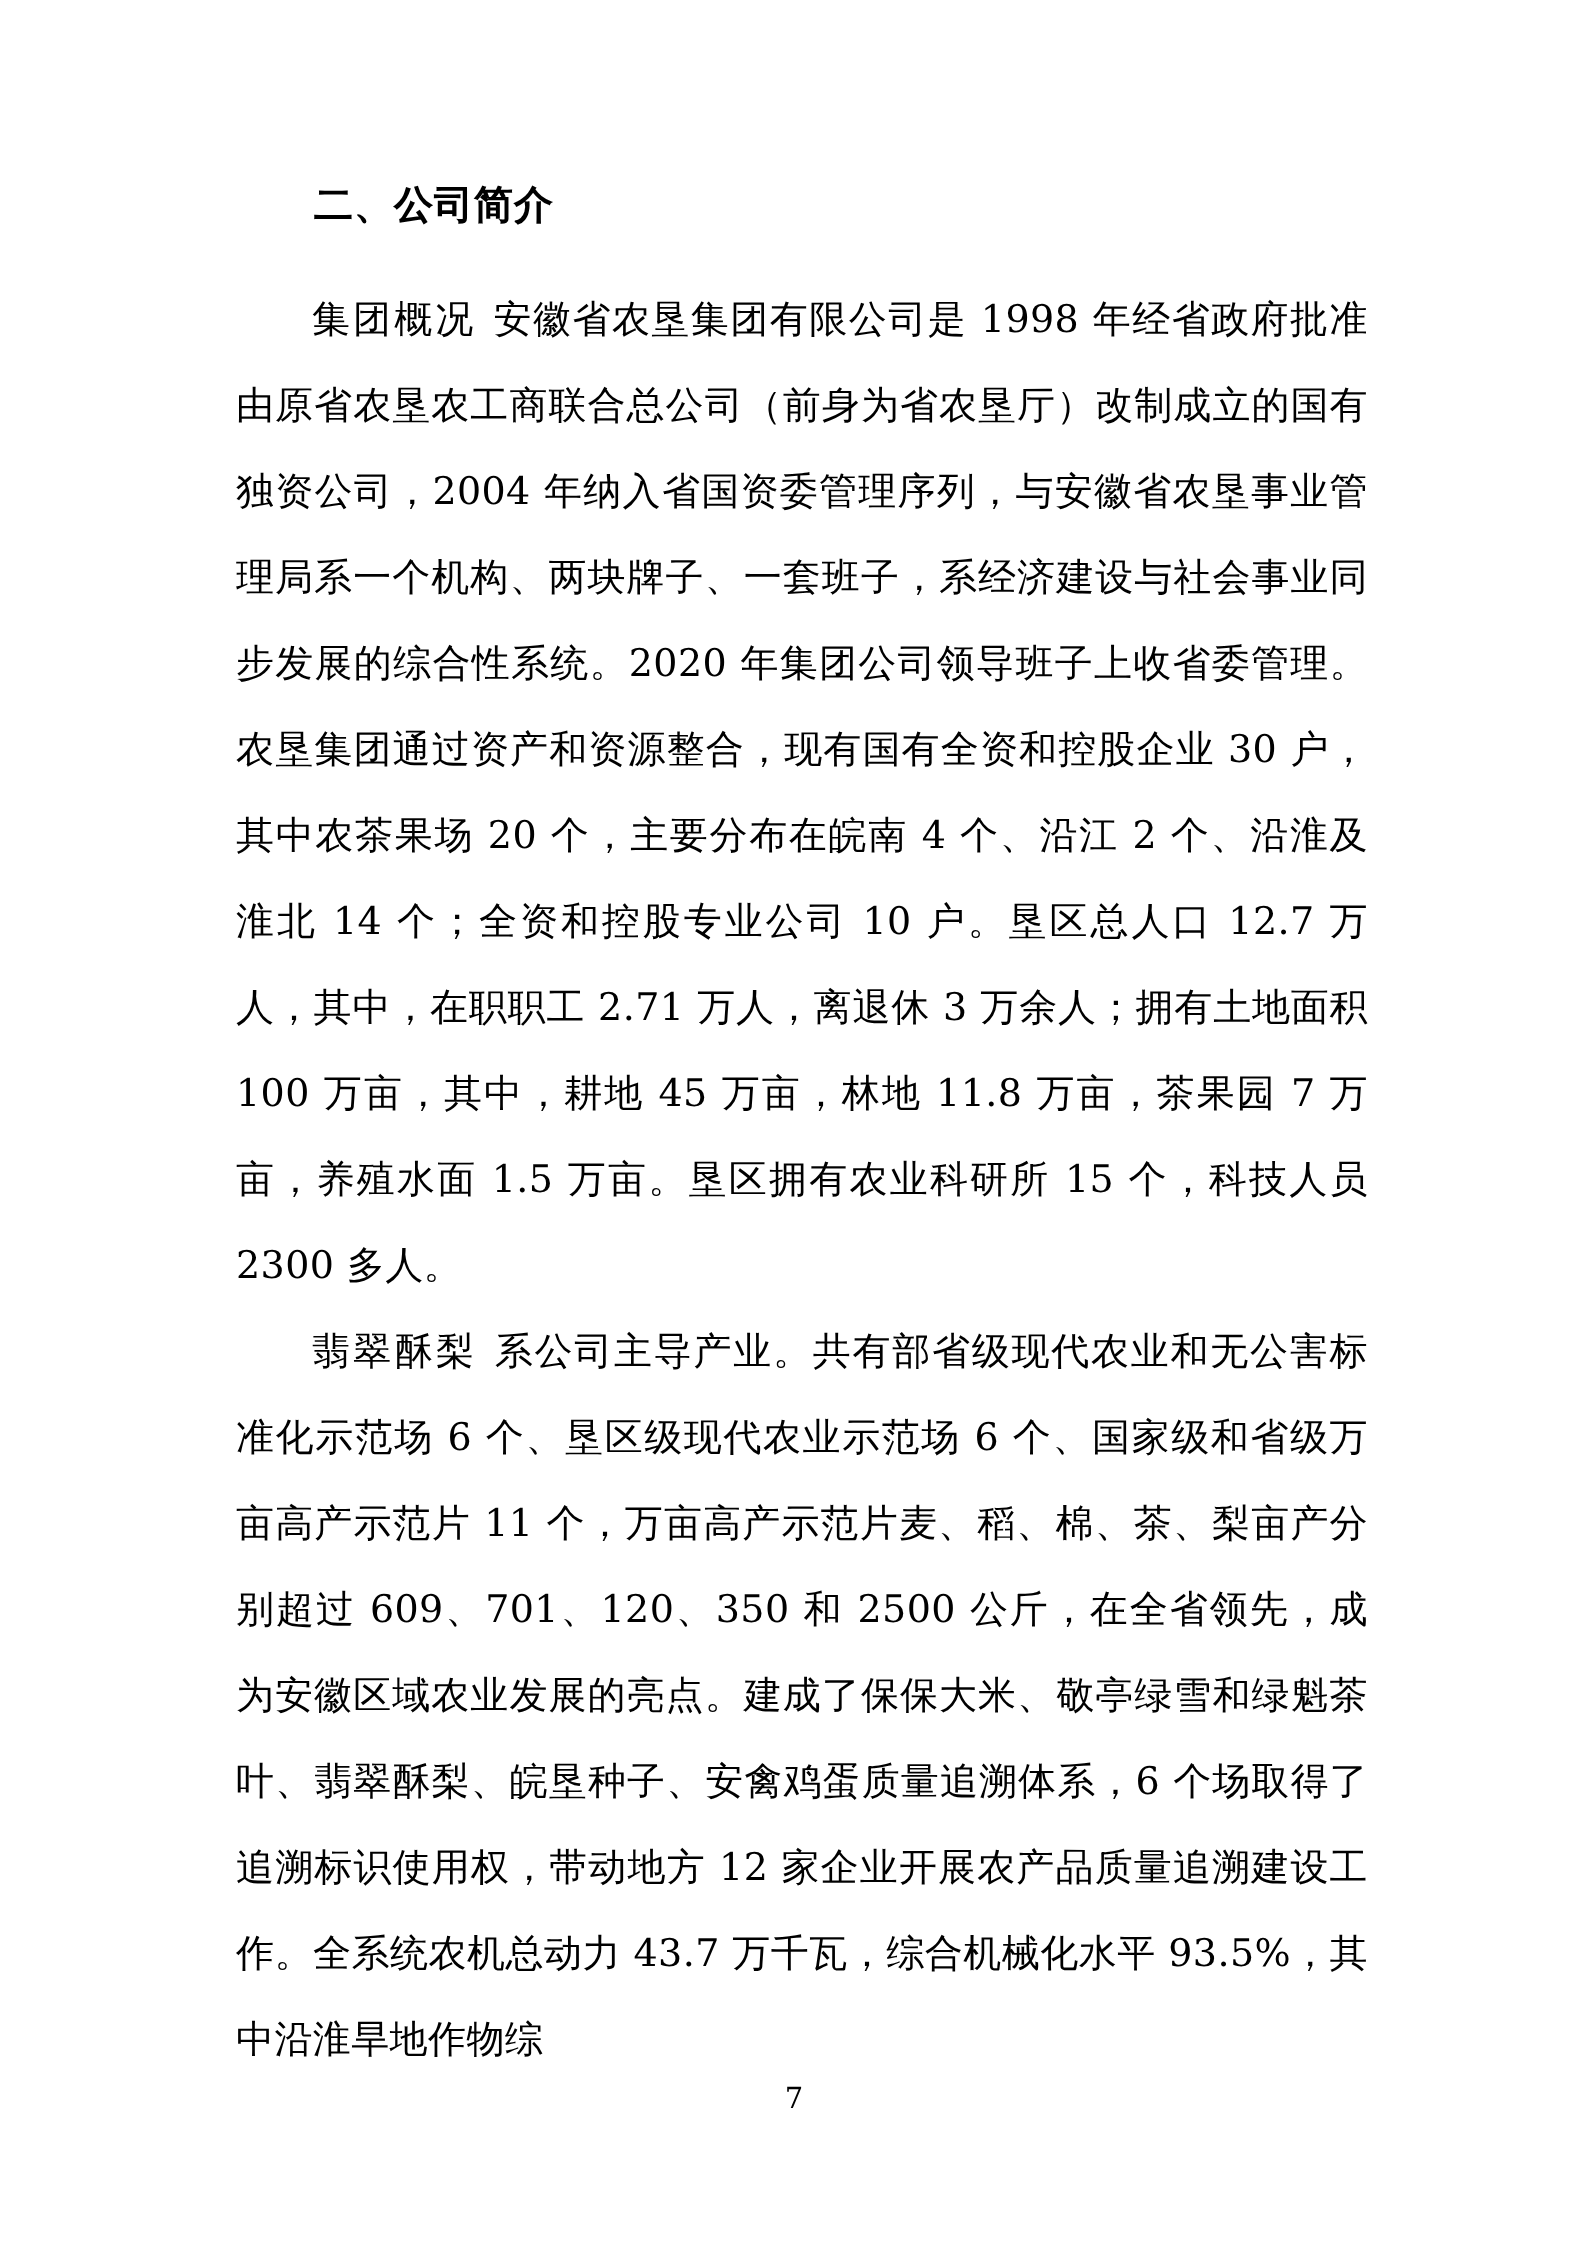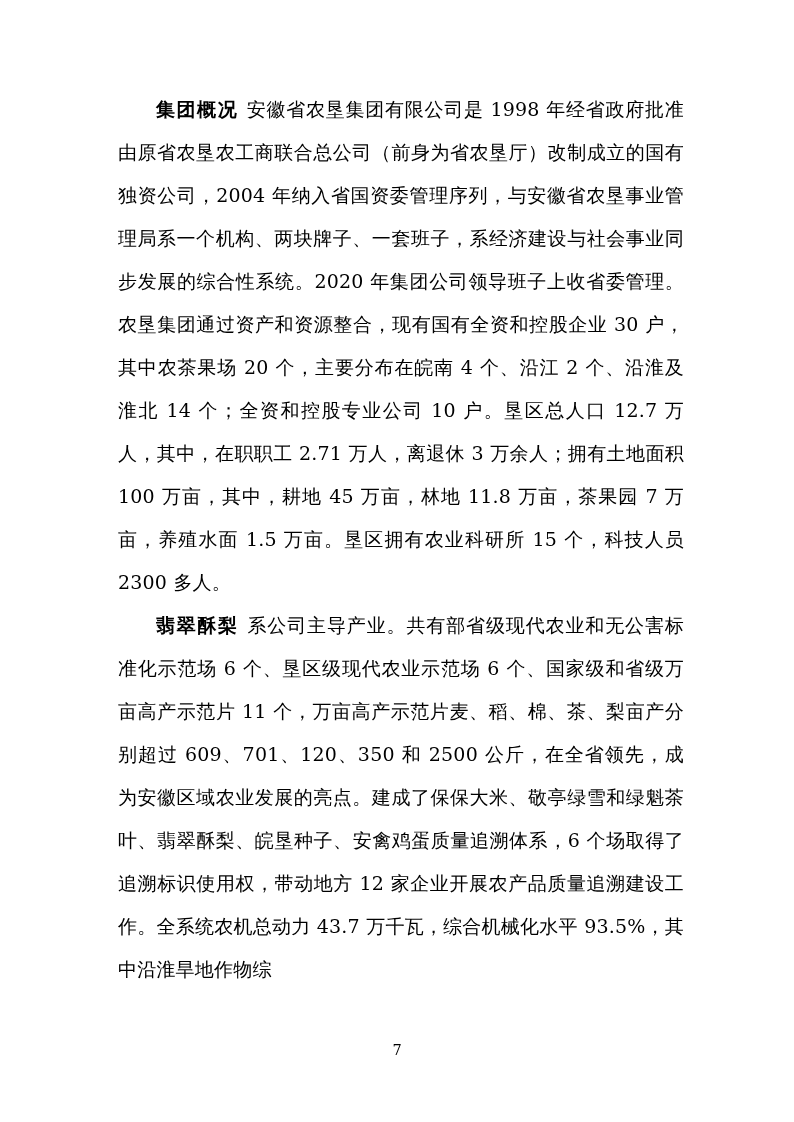--- a/index.html
+++ b/index.html
@@ -42,21 +42,21 @@
     margin: 0 0 0 0;
     text-indent: 38px;
     text-align: justify;
     text-justify: inter-ideograph;
     letter-spacing: 0.2px;
   }
   p.body-para + p.body-para {
     margin-top: 0;
   }
   .lead {
-    font-weight: bold;
+    font-weight: normal;
     letter-spacing: 1px;
   }
   .lead-gap {
     display: inline-block;
     width: 8px;
   }
   .page-number {
     position: absolute;
     left: 0;
     right: 0;
@@ -65,20 +65,21 @@
     font-size: 14.5px;
     font-family: "DejaVu Serif", "Liberation Serif", serif;
   }
 </style>
 </head>
 <body>
 
 <div class="page">
   <div class="content">
 
+    <h2 class="section-heading">二、公司简介</h2>
 
     <p class="body-para">
       <span class="lead">集团概况</span><span class="lead-gap"></span><span>安徽省农垦集团有限公司是 1998 年经省政府批准由原省农垦农工商联合总公司（前身为省农垦厅）改制成立的国有独资公司，2004 年纳入省国资委管理序列，与安徽省农垦事业管理局系一个机构、两块牌子、一套班子，系经济建设与社会事业同步发展的综合性系统。2020 年集团公司领导班子上收省委管理。农垦集团通过资产和资源整合，现有国有全资和控股企业 30 户，其中农茶果场 20 个，主要分布在皖南 4 个、沿江 2 个、沿淮及淮北 14 个；全资和控股专业公司 10 户。垦区总人口 12.7 万人，其中，在职职工 2.71 万人，离退休 3 万余人；拥有土地面积 100 万亩，其中，耕地 45 万亩，林地 11.8 万亩，茶果园 7 万亩，养殖水面 1.5 万亩。垦区拥有农业科研所 15 个，科技人员 2300 多人。</span>
     </p>
 
     <p class="body-para">
       <span class="lead">翡翠酥梨</span><span class="lead-gap"></span><span>系公司主导产业。共有部省级现代农业和无公害标准化示范场 6 个、垦区级现代农业示范场 6 个、国家级和省级万亩高产示范片 11 个，万亩高产示范片麦、稻、棉、茶、梨亩产分别超过 609、701、120、350 和 2500 公斤，在全省领先，成为安徽区域农业发展的亮点。建成了保保大米、敬亭绿雪和绿魁茶叶、翡翠酥梨、皖垦种子、安禽鸡蛋质量追溯体系，6 个场取得了追溯标识使用权，带动地方 12 家企业开展农产品质量追溯建设工作。全系统农机总动力 43.7 万千瓦，综合机械化水平 93.5%，其中沿淮旱地作物综</span>
     </p>
 
   </div>

